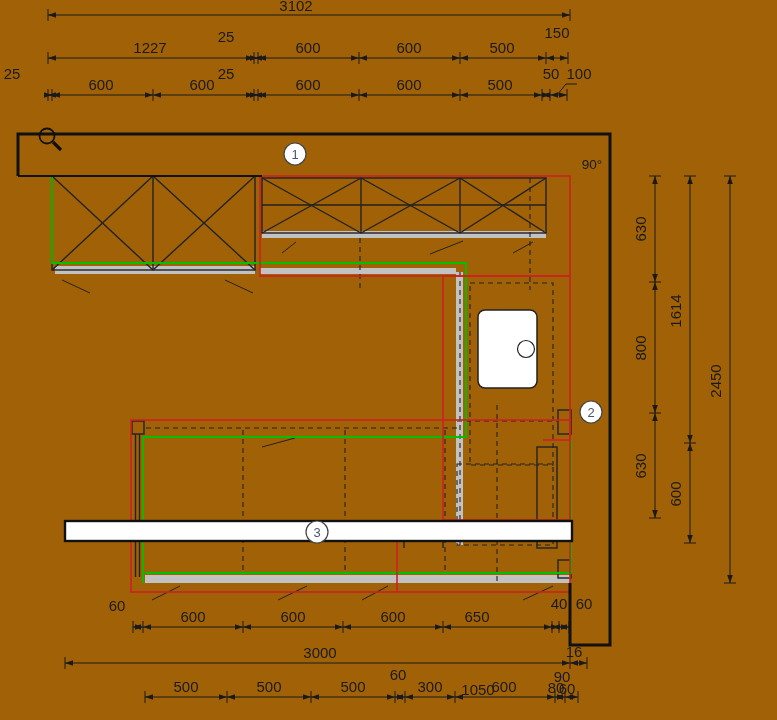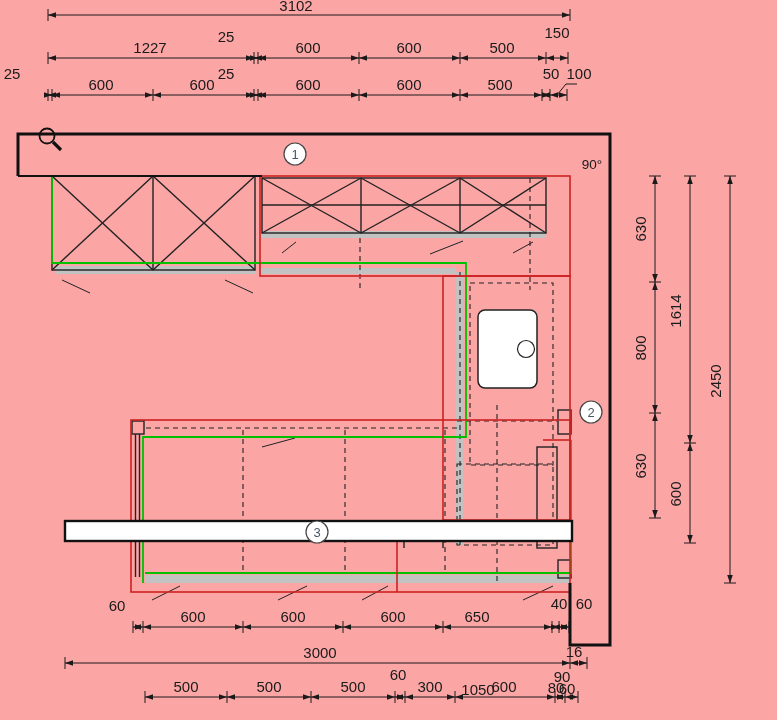--- a/index.html
+++ b/index.html
@@ -1,16 +1,16 @@
 <!DOCTYPE html>
 <html><head>
 <meta charset="utf-8">
 <style>
   html,body{margin:0;padding:0;background:#ffffff;}
-  .stage{position:relative;width:777px;height:720px;background:#fca5a5;overflow:hidden;
+  .stage{position:relative;width:777px;height:720px;background:#a16207;overflow:hidden;
          font-family:"Liberation Sans", sans-serif;}
   svg{position:absolute;left:0;top:0;}
   .dim-text{font-family:"Liberation Sans", sans-serif;font-size:15px;fill:#1a1a1a;}
   .callout-text{font-family:"Liberation Sans", sans-serif;font-size:13px;fill:#4a5668;}
   .angle-text{font-family:"Liberation Sans", sans-serif;font-size:13.5px;fill:#1a1a1a;}
 </style>
 </head>
 <body>
 
 <div class="stage">

